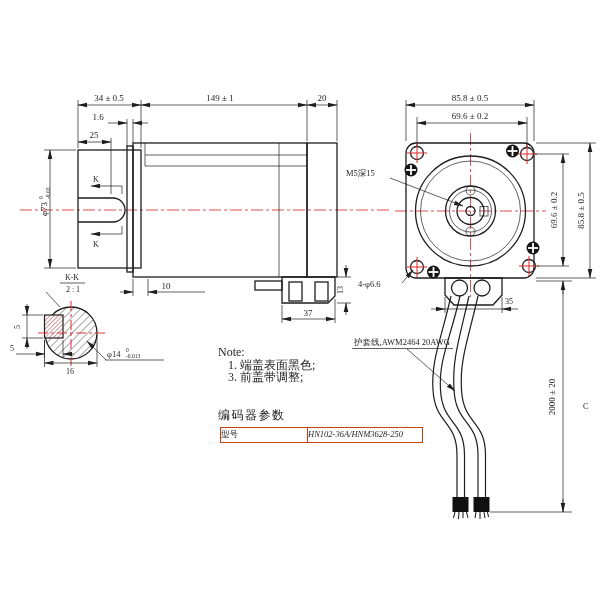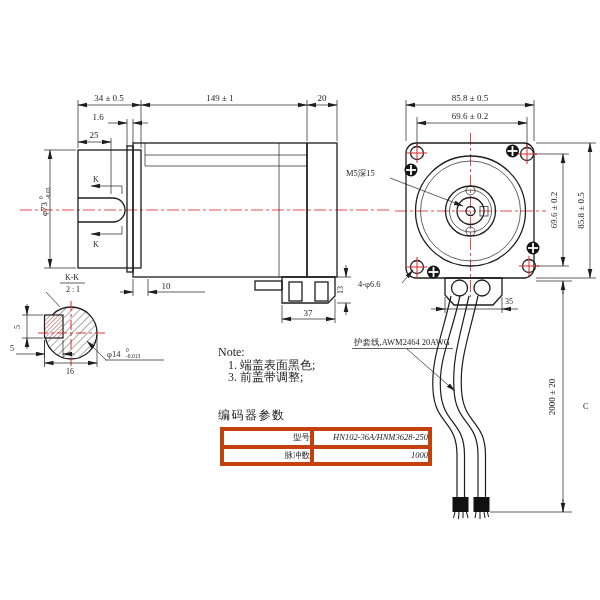--- a/index.html
+++ b/index.html
@@ -14,21 +14,21 @@
   .red{stroke:#e03a3a;stroke-width:1.1;fill:none;}
   .t9{font-size:9px;}
   .t8{font-size:8px;}
   .t85{font-size:8.5px;}
   .t55{font-size:5.5px;}
   .noteblock{position:absolute;left:218px;top:346px;font-size:12px;line-height:12.5px;}
   .noteblock .ind{padding-left:10px;}
   .tbl-title{position:absolute;left:218px;top:407px;font-size:12px;letter-spacing:1.5px;}
   table.enc{position:absolute;left:220px;top:427px;border-collapse:collapse;
             border:1.6px solid #1e1e1e;table-layout:fixed;}
-  table.enc td{border:4px solid #c2410c;height:13.5px;padding:0;text-align:right;
+  table.enc td{border:1px solid #c2410c;height:13.5px;padding:0;text-align:left;
                font-size:8.5px;line-height:13.5px;overflow:hidden;white-space:nowrap;}
   td.c1{width:86px;} td.c2{width:114px;font-style:italic;}
 </style>
 </head>
 <body>
 
 <svg width="600" height="600" viewBox="0 0 600 600">
   <defs>
     <marker id="arr" markerWidth="10" markerHeight="7" refX="9" refY="3" orient="auto-start-reverse" markerUnits="userSpaceOnUse">
       <path d="M0,0.7 L9.5,3 L0,5.3 Z" fill="#1e1e1e"></path>
@@ -332,18 +332,14 @@
   <div class="ind">3. 前盖带调整;</div>
 </div>
 
 <div class="tbl-title">编码器参数</div>
 <table class="enc">
   <tbody>
     <tr>
       <td class="c1">型号</td>
       <td class="c2">HN102-36A/HNM3628-250</td>
     </tr>
-    <tr>
-      <td class="c1">脉冲数</td>
-      <td class="c2">1000</td>
-    </tr>
   </tbody>
 </table>
 
 </body></html>

